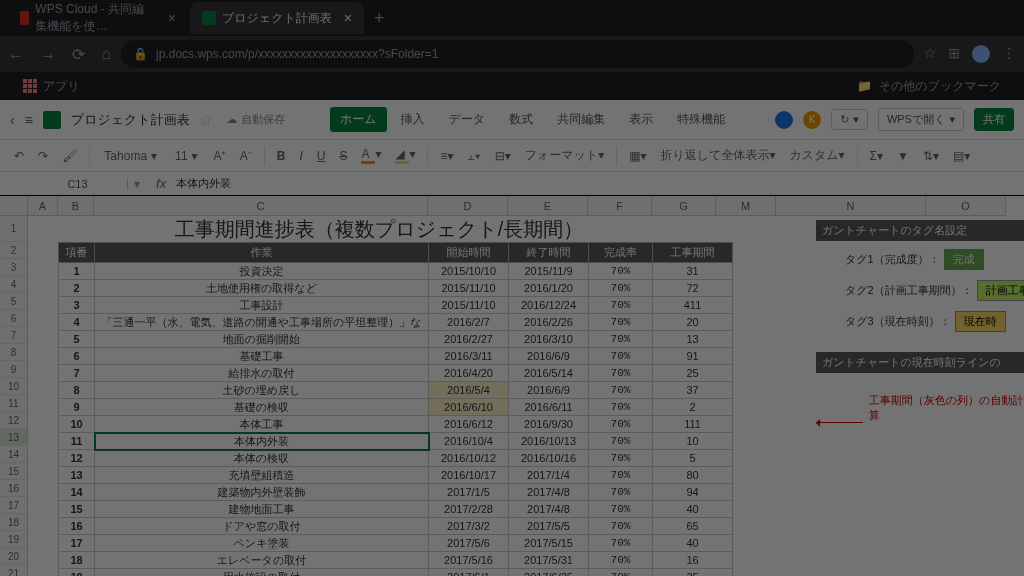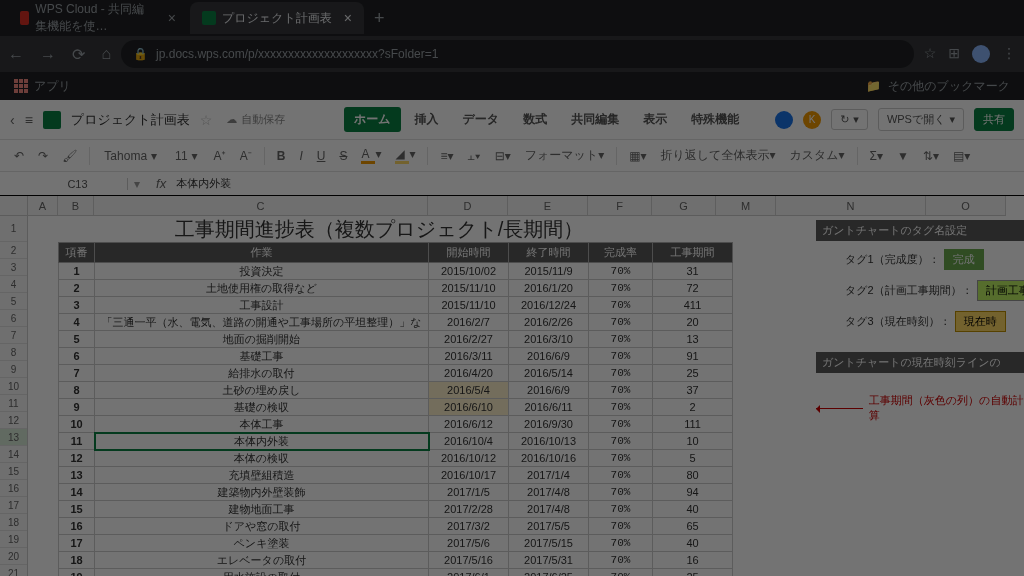--- a/index.html
+++ b/index.html
@@ -12,34 +12,34 @@
 .tab.active { background: #35363a; color: #e8eaed; }
 .tab-fav { width: 14px; height: 14px; border-radius: 2px; display: inline-block; }
 .tab-close { margin-left: 6px; font-size: 14px; }
 .new-tab { color: #9aa0a6; padding: 0 8px; font-size: 18px; }
 
 .addr-bar { display: flex; align-items: center; height: 36px; padding: 0 8px; gap: 10px; background: #35363a; }
 .nav-btns { display: flex; gap: 16px; font-size: 16px; color: #9aa0a6; }
 .url-box { flex: 1; background: #202124; border-radius: 14px; height: 28px; display: flex; align-items: center; padding: 0 12px; color: #9aa0a6; font-size: 12px; gap: 8px; }
 .addr-icons { display: flex; gap: 12px; font-size: 14px; }
 
-.bookmark-bar { display: flex; align-items: center; justify-content: space-between; height: 28px; padding: 0 14px; background: #202124; font-size: 12px; color: #9aa0a6; }
+.bookmark-bar { display: flex; align-items: center; justify-content: space-between; height: 28px; padding: 0 23px; background: #202124; font-size: 12px; color: #9aa0a6; }
 .bookmark-left { display: flex; align-items: center; gap: 6px; }
 .apps-grid { display: grid; grid-template-columns: repeat(3,4px); grid-template-rows: repeat(3,4px); gap: 1px; }
 .apps-grid span { background: #f28b82; width: 4px; height: 4px; }
 
 
 .app-bar { display: flex; align-items: center; height: 40px; padding: 0 10px; gap: 10px; background: #fff; border-bottom: 1px solid #e0e0e0; }
 .hb { color: #666; font-size: 14px; }
 .doc-icon { width: 18px; height: 18px; background: #0b8043; border-radius: 2px; }
 .doc-title { font-size: 13px; color: #333; font-weight: 500; }
 .star { color: #bbb; font-size: 14px; }
 .autosave { color: #888; font-size: 11px; margin-left: 4px; display: flex; align-items: center; gap: 4px; }
 
-.menu-tabs { display: flex; gap: 4px; margin-left: auto; margin-right: auto; position: absolute; left: 344px; font-weight: bold; }
+.menu-tabs { display: flex; gap: 4px; margin-left: auto; margin-right: auto; position: absolute; left: 330px; }
 .menu-tabs span { padding: 4px 10px; color: #555; font-size: 12px; border-radius: 3px; }
 .menu-tabs span.active { background: #0b8043; color: #fff; }
 
 .right-bar { margin-left: auto; display: flex; align-items: center; gap: 10px; }
 .avatar { width: 18px; height: 18px; border-radius: 50%; }
 .avatar.blue { background: #1a73e8; }
 .avatar.orange { background: #f29900; color: #fff; font-size: 10px; display: flex; align-items: center; justify-content: center; }
 .pill { border: 1px solid #ccc; border-radius: 3px; padding: 3px 8px; font-size: 11px; color: #555; display: flex; align-items: center; gap: 4px; }
 .pill.green { background: #0b8043; border-color: #0b8043; color: #fff; }
 
@@ -84,21 +84,21 @@
 
 
 .right-panel { position: absolute; left: 816px; top: 220px; width: 208px; font-size: 11px; }
 .rp-header { background: #595959; color: #fff; padding: 3px 6px; margin-bottom: 8px; }
 .rp-row { display: flex; align-items: center; margin-bottom: 10px; white-space: nowrap; }
 .rp-row span:first-child { color: #333; margin-left: 29px; }
 .rp-tag { padding: 2px 8px; margin-left: 4px; border: 1px solid #999; }
 .rp-tag.g { background: #6aa84f; color: #fff; border-color: #6aa84f; }
 .rp-tag.y { background: #ffd966; border-color: #bf9000; }
 .rp-tag.w { background: #bef264; }
-.arrow-note { color: #cc0000; font-size: 11px; display: flex; align-items: center; gap: 6px; margin-top: 20px; }
+.arrow-note { color: #cc0000; font-size: 11px; display: flex; align-items: flex-end; gap: 6px; margin-top: 20px; }
 .arrow-line { width: 50px; height: 1px; background: #cc0000; position: relative; }
 .arrow-line::before { content: ""; position: absolute; left: -4px; top: -3px; border: 4px solid transparent; border-right-color: #cc0000; }
 
 
 .dark-overlay { position: absolute; inset: 0; background: rgba(0,0,0,0.55); pointer-events: none; }
 </style>
 </head>
 <body>
 
 <div class="browser-chrome">
@@ -287,21 +287,21 @@
         <th class="col-d">開始時間</th>
         <th class="col-e">終了時間</th>
         <th class="col-f">完成率</th>
         <th class="col-g">工事期間</th>
       </tr>
       </tbody>
         <tbody id="tbody">
           <tr>
             <td class="col-item"><b>1</b></td>
             <td class="col-task ">投資決定</td>
-            <td class="col-d ">2015/10/02</td>
+            <td class="col-d ">2015/10/10</td>
             <td class="col-e">2015/11/9</td>
             <td class="col-f">70%</td>
             <td class="col-g">31</td>
           </tr>
           <tr>
             <td class="col-item"><b>2</b></td>
             <td class="col-task ">土地使用権の取得など</td>
             <td class="col-d ">2015/11/10</td>
             <td class="col-e">2016/1/20</td>
             <td class="col-f">70%</td>

